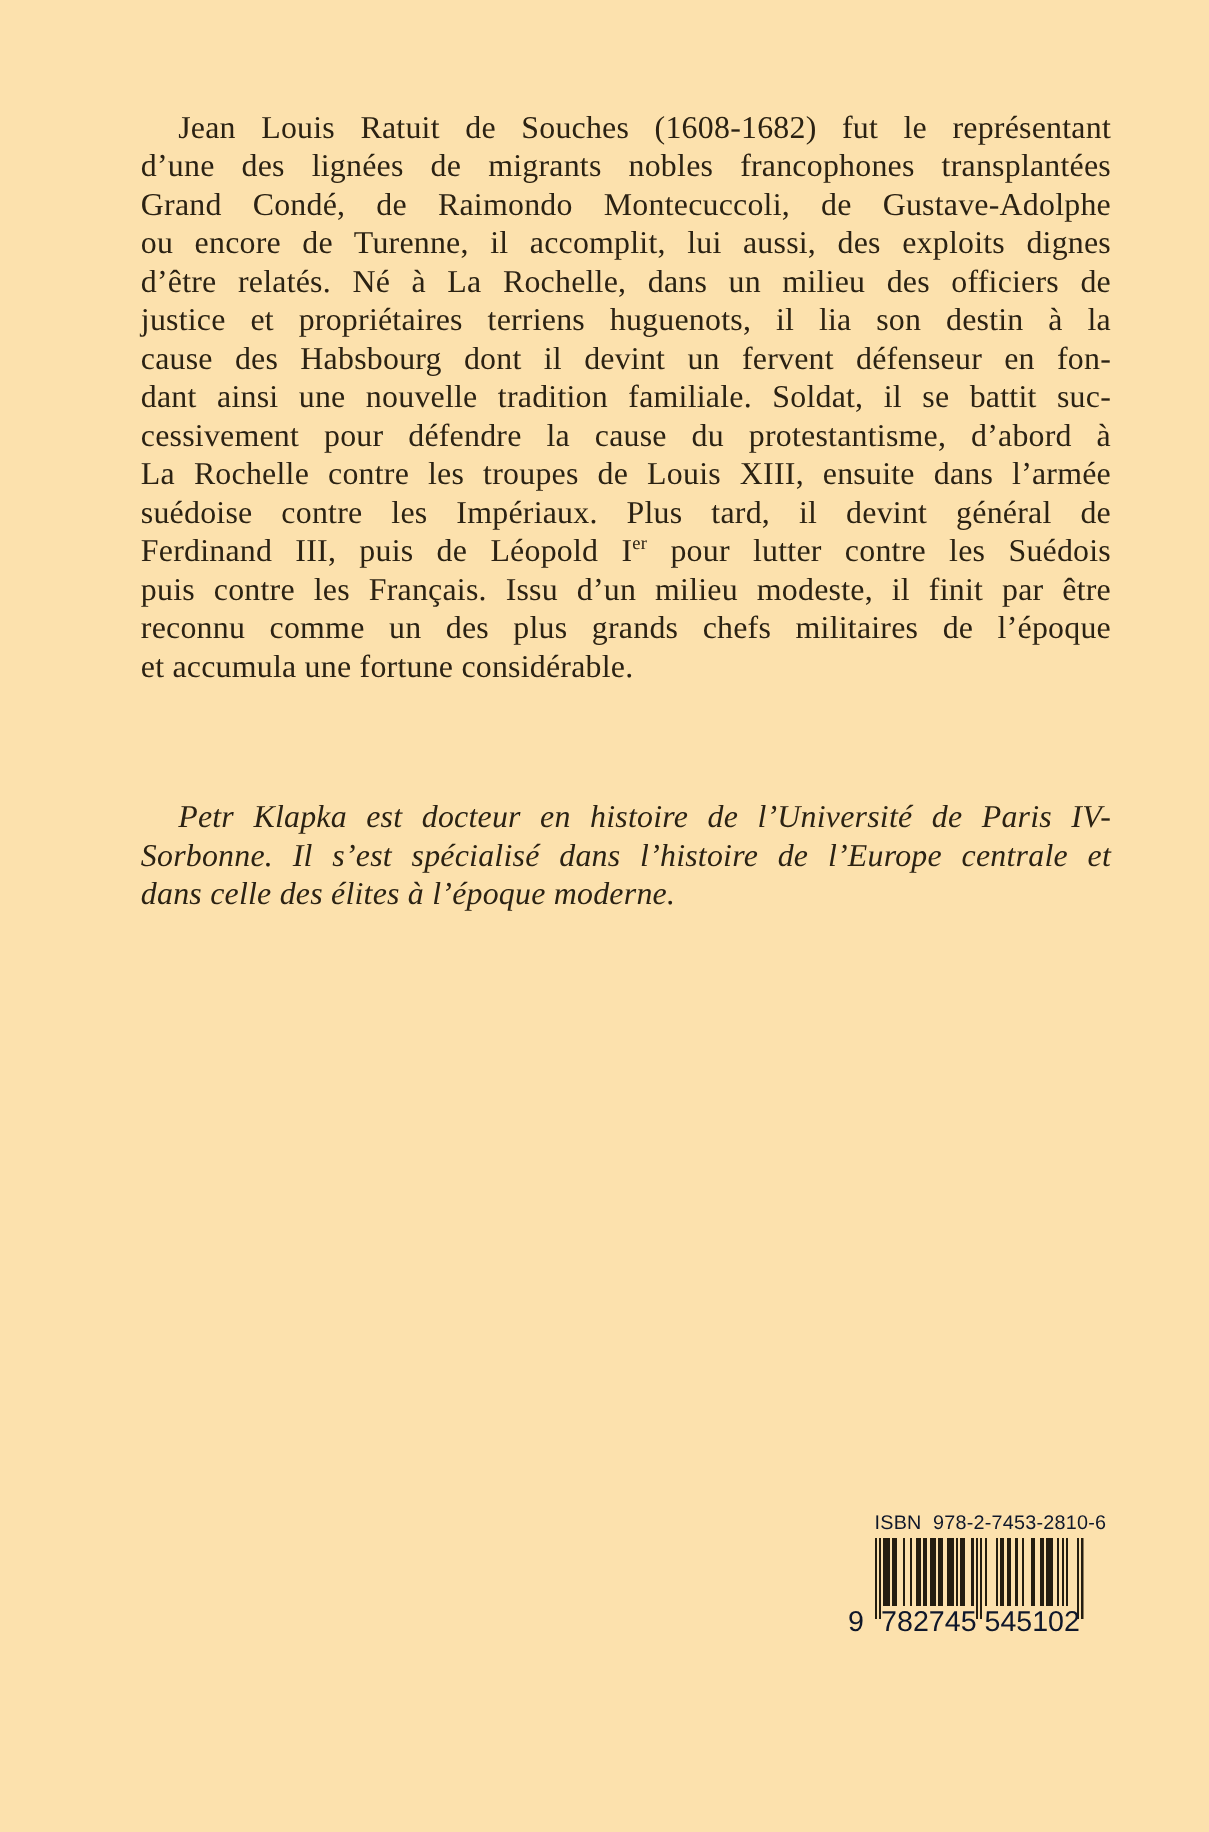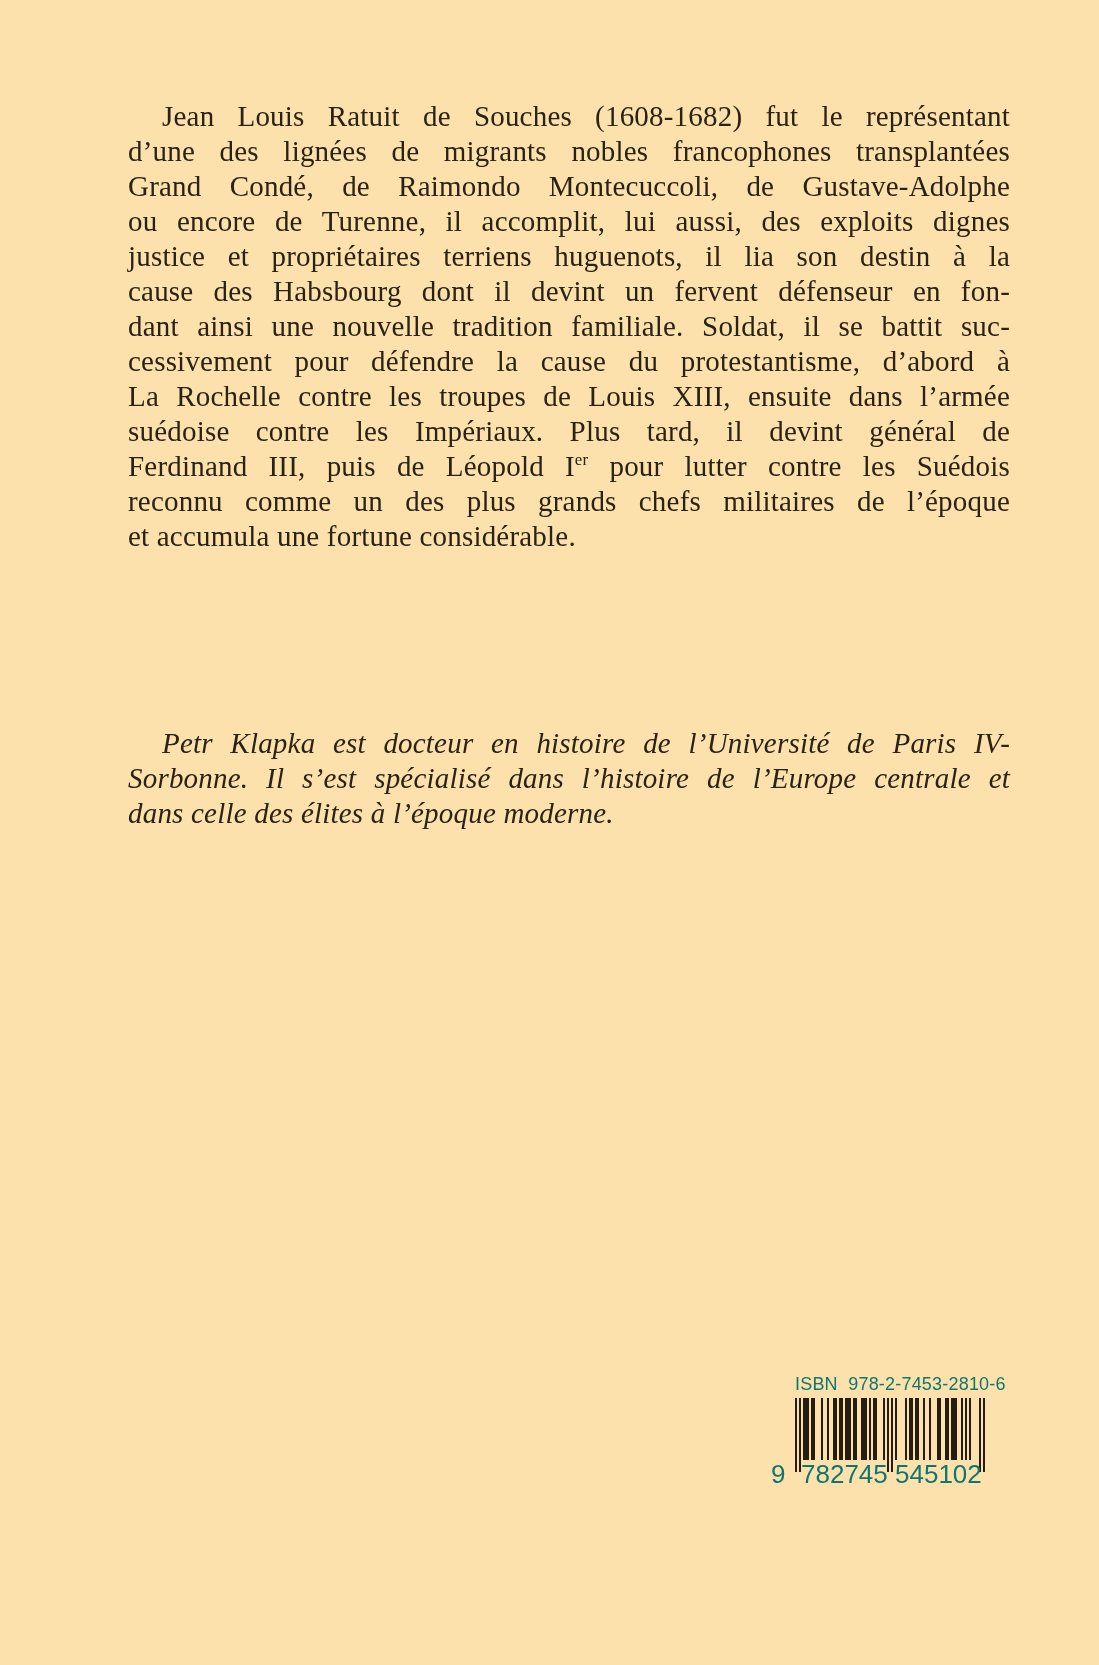--- a/index.html
+++ b/index.html
@@ -40,21 +40,21 @@
     font-size:0.58em;
     line-height:0;
     vertical-align:super;
   }
 
   
   .barcode-block {
     position:absolute;
     left:767px; top:1374px;
     width:230px; height:120px;
-    color:#0f766e;
+    color:#0f172a;
   }
   .isbn-label {
     position:absolute;
     left:28px; top:0; width:190px;
     text-align:center;
     font-family:"Liberation Sans", sans-serif;
     font-size:18px;
     letter-spacing:0.2px;
     white-space:pre;
   }
@@ -87,27 +87,29 @@
 </head>
 <body>
 
 <div class="cover">
 
   <div class="para bio">
       <div class="line j ind"><span>Jean Louis Ratuit de Souches (1608-1682) fut le représentant</span></div>
       <div class="line j"><span>d’une des lignées de migrants nobles francophones transplantées</span></div>
       <div class="line j"><span>Grand Condé, de Raimondo Montecuccoli, de Gustave-Adolphe</span></div>
       <div class="line j"><span>ou encore de Turenne, il accomplit, lui aussi, des exploits dignes</span></div>
+      <div class="line j"><span>d’être relatés. Né à La Rochelle, dans un milieu des officiers de</span></div>
       <div class="line j"><span>justice et propriétaires terriens huguenots, il lia son destin à la</span></div>
       <div class="line j"><span>cause des Habsbourg dont il devint un fervent défenseur en fon-</span></div>
       <div class="line j"><span>dant ainsi une nouvelle tradition familiale. Soldat, il se battit suc-</span></div>
       <div class="line j"><span>cessivement pour défendre la cause du protestantisme, d’abord à</span></div>
       <div class="line j"><span>La Rochelle contre les troupes de Louis XIII, ensuite dans l’armée</span></div>
       <div class="line j"><span>suédoise contre les Impériaux. Plus tard, il devint général de</span></div>
       <div class="line j"><span>Ferdinand III, puis de Léopold I</span><sup>er</sup><span> pour lutter contre les Suédois</span></div>
+      <div class="line j"><span>puis contre les Français. Issu d’un milieu modeste, il finit par être</span></div>
       <div class="line j"><span>reconnu comme un des plus grands chefs militaires de l’époque</span></div>
       <div class="line"><span>et accumula une fortune considérable.</span></div>
     </div>
 
   <div class="para note">
       <div class="line j ind"><span>Petr Klapka est docteur en histoire de l’Université de Paris IV-</span></div>
       <div class="line j"><span>Sorbonne. Il s’est spécialisé dans l’histoire de l’Europe centrale et</span></div>
       <div class="line"><span>dans celle des élites à l’époque moderne.</span></div>
     </div>
 

